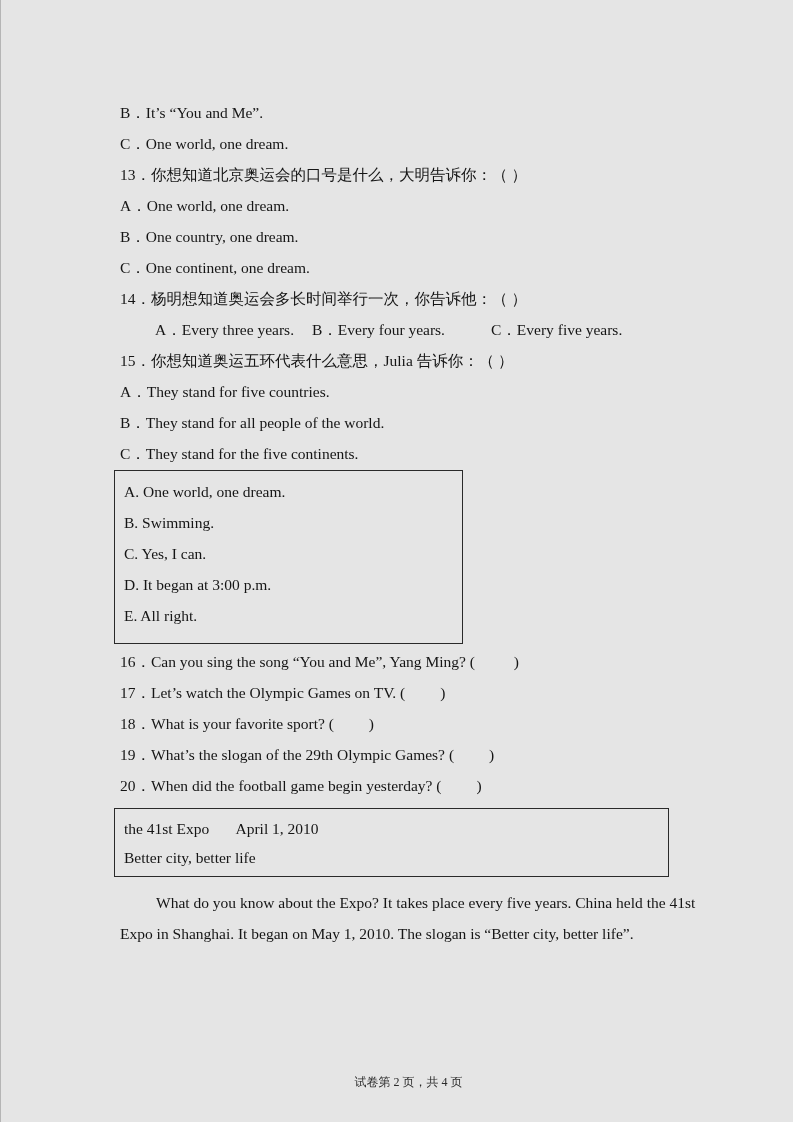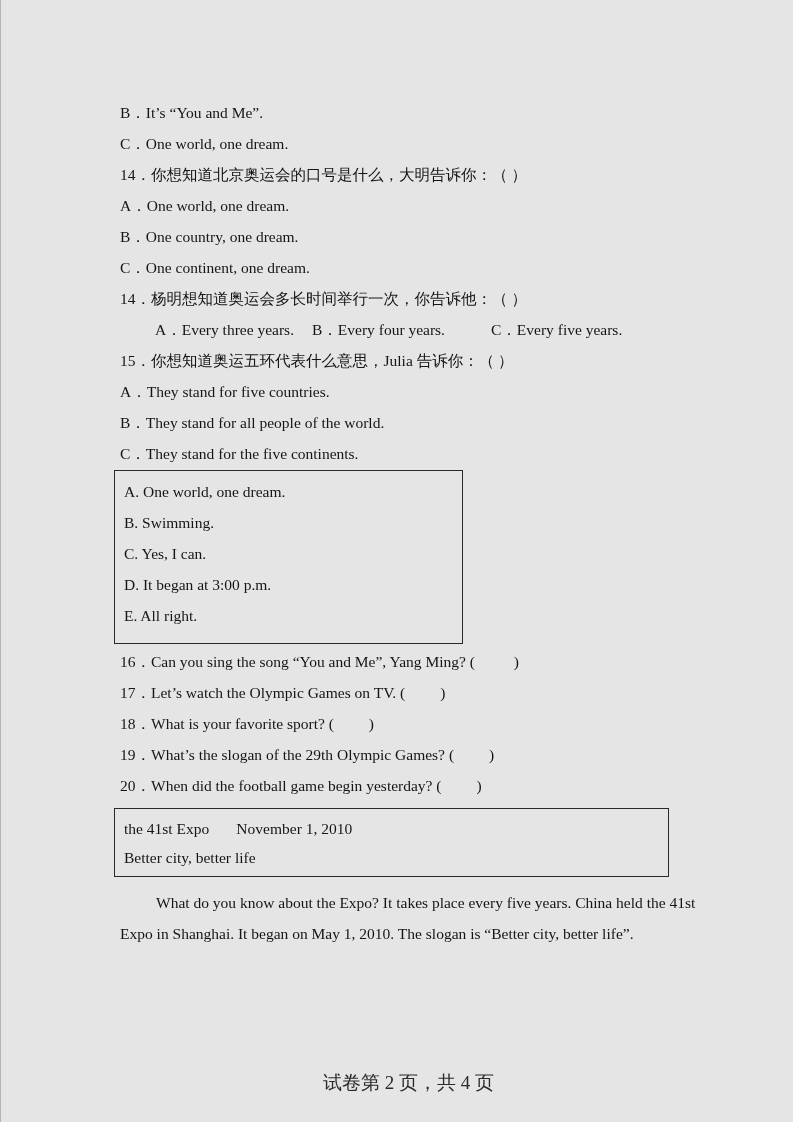--- a/index.html
+++ b/index.html
@@ -62,35 +62,35 @@
   .paragraph { margin-top: 6px; }
   .paragraph .indent { padding-left: 36px; margin-top: 10px; }
   .footer {
     position: absolute;
     top: 1067px;
     left: 0;
     right: 0;
     height: 31px;
     line-height: 31px;
     text-align: center;
-    font-size: 19px;
+    font-size: 12px;
     color: #2a2a2a;
     white-space: pre;
     padding-left: 23px;
   }
 </style>
 </head>
 <body>
 
 <div class="page">
   <div class="content">
 
     <div class="line">B．It’s “You and Me”.</div>
     <div class="line">C．One world, one dream.</div>
-    <div class="line">14．你想知道北京奥运会的口号是什么，大明告诉你：（ ）</div>
+    <div class="line">13．你想知道北京奥运会的口号是什么，大明告诉你：（ ）</div>
     <div class="line">A．One world, one dream.</div>
     <div class="line">B．One country, one dream.</div>
     <div class="line">C．One continent, one dream.</div>
     <div class="line">14．杨明想知道奥运会多长时间举行一次，你告诉他：（ ）</div>
 
     <div class="options-row">
       <span class="col c1">A．Every three years.</span>
       <span class="col c2">B．Every four years.</span>
       <span class="col c3">C．Every five years.</span>
     </div>
@@ -109,21 +109,21 @@
     </div>
 
     <div class="line after-box">16．Can you sing the song “You and Me”, Yang Ming? (          )</div>
     <div class="line">17．Let’s watch the Olympic Games on TV. (         )</div>
     <div class="line">18．What is your favorite sport? (         )</div>
     <div class="line">19．What’s the slogan of the 29th Olympic Games? (         )</div>
     <div class="line">20．When did the football game begin yesterday? (         )</div>
 
 
     <div class="box example-box">
-      <div class="line">the 41st Expo       November 1, 2010</div>
+      <div class="line">the 41st Expo       April 1, 2010</div>
       <div class="line">Better city, better life</div>
     </div>
 
     <div class="paragraph">
       <div class="line indent">What do you know about the Expo? It takes place every five years. China held the 41st</div>
       <div class="line">Expo in Shanghai. It began on May 1, 2010. The slogan is “Better city, better life”.</div>
     </div>
 
   </div>
 

